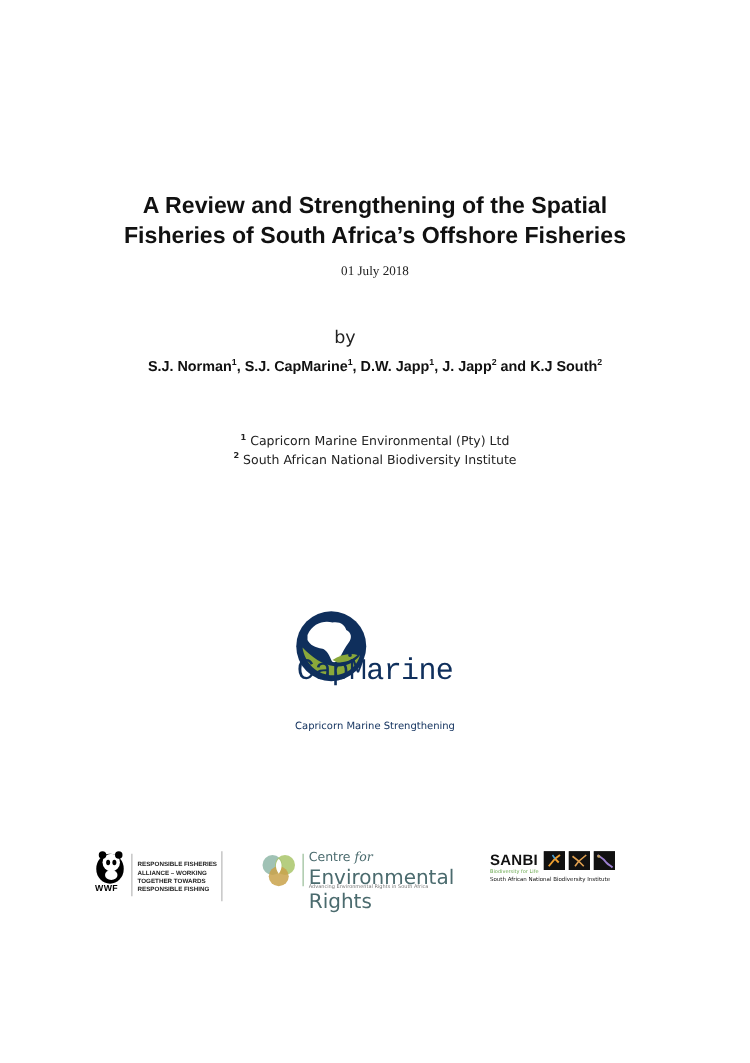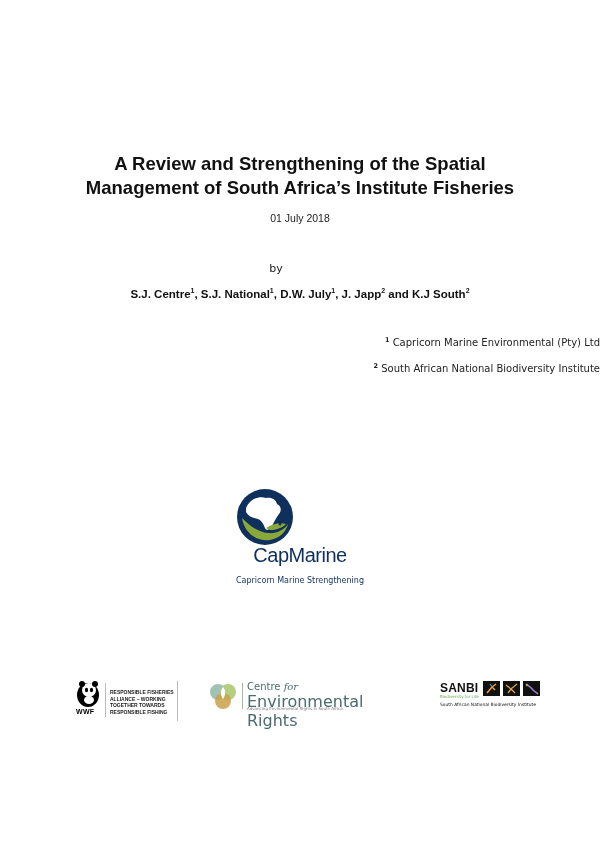--- a/index.html
+++ b/index.html
@@ -1,71 +1,71 @@
 <!DOCTYPE html>
 <html><head>
   <meta charset="utf-8">
   <style>
     html, body { margin: 0; padding: 0; background: #ffffff; }
     body { width: 600px; height: 850px; position: relative; overflow: hidden; font-family: "Liberation Sans", sans-serif; color: #1a1a1a; }
     .page { position: absolute; left: 0; top: 0; width: 600px; height: 850px; background: #ffffff; }
     .title { position: absolute; top: 152px; left: 0; width: 600px; text-align: center; font-weight: bold; font-size: 18.5px; line-height: 24px; color: #111; }
-    .date { position: absolute; top: 212px; left: 0; width: 600px; text-align: center; font-size: 10.5px; color: #222; font-family: Liberation Sans, sans-serif; }
-    .by { position: absolute; top: 262px; left: 0; width: 552px; text-align: center; font-size: 11px; color: #222; font-family: "DejaVu Sans", sans-serif; }
+    .date { position: absolute; top: 212px; left: 0; width: 600px; text-align: center; font-size: 10.5px; color: #222; font-family: Liberation Serif, serif; }
+    .by { position: absolute; top: 262px; left: 0; width: 552px; text-align: center; font-size: 14px; color: #222; font-family: "DejaVu Sans", sans-serif; }
     .authors { position: absolute; top: 288px; left: 0; width: 600px; text-align: center; font-size: 11.5px; font-weight: bold; color: #111; }
     .authors sup { font-size: 7px; vertical-align: super; line-height: 0; }
     .affil { position: absolute; left: 0; width: 600px; text-align: center; font-size: 10px; color: #222; font-family: "DejaVu Sans", sans-serif; }
     .affil sup { font-size: 6.5px; font-weight: bold; vertical-align: super; line-height: 0; }
-    .affil1 { top: 337px; text-align: right; }
-    .affil2 { top: 363px; text-align: right; }
+    .affil1 { top: 348px; }
+    .affil2 { top: 363px; }
 
     .capmarine { position: absolute; left: 230px; top: 488px; width: 140px; height: 110px; }
     .cm-emblem { position: absolute; left: 6px; top: 0; width: 58px; height: 58px; }
-    .cm-word { position: absolute; left: 0; top: 56px; width: 140px; text-align: center; font-family: Liberation Sans, sans-serif; font-size: 20px; color: #0f2f5c; letter-spacing: -0.5px; }
+    .cm-word { position: absolute; left: 0; top: 36px; width: 140px; text-align: center; font-family: Liberation Mono, monospace; font-size: 24px; color: #0f2f5c; letter-spacing: -0.5px; }
     .cm-sub { position: absolute; left: 0; top: 88px; width: 140px; text-align: center; font-size: 8px; color: #0f2f5c; font-family: "DejaVu Sans", sans-serif; }
 
     .partners { position: absolute; top: 675px; left: 0; width: 600px; height: 45px; }
     .wwf { position: absolute; left: 75px; top: 4px; width: 105px; height: 40px; }
     .wwf-panda { position: absolute; left: 0; top: 0; width: 26px; height: 30px; }
     .wwf-label { position: absolute; left: 1px; top: 29px; font-size: 7px; font-weight: bold; color: #000; letter-spacing: 0.3px; }
     .wwf-divider1 { position: absolute; left: 30px; top: 4px; width: 1px; height: 34px; background: #bbb; }
     .wwf-text { position: absolute; left: 35px; top: 10px; font-size: 5px; font-weight: bold; line-height: 6.5px; color: #222; white-space: pre-line; }
     .wwf-divider2 { position: absolute; left: 102px; top: 2px; width: 1px; height: 40px; background: #bbb; }
 
     .cer { position: absolute; left: 208px; top: 4px; width: 150px; height: 40px; }
     .cer-icon { position: absolute; left: 0; top: 2px; width: 30px; height: 30px; }
     .cer-divider { position: absolute; left: 34px; top: 4px; width: 1px; height: 26px; background: #9bbf9a; }
     .cer-line1 { position: absolute; left: 39px; top: 2px; font-size: 10px; color: #4b6b6e; font-family: "DejaVu Sans", sans-serif; }
     .cer-line1 i { font-family: "DejaVu Serif", serif; }
     .cer-line2 { position: absolute; left: 39px; top: 13px; font-size: 16px; color: #4b6b6e; font-family: "DejaVu Sans", sans-serif; }
     .cer-tag { position: absolute; left: 39px; top: 27px; font-size: 4px; color: #777; font-family: "DejaVu Sans", sans-serif; white-space: nowrap; }
 
-    .sanbi { position: absolute; left: 390px; top: 6px; width: 115px; height: 40px; margin-left: 48px; }
+    .sanbi { position: absolute; left: 390px; top: 6px; width: 115px; height: 40px; }
     .sanbi-word { position: absolute; left: 2px; top: 0; font-size: 12px; font-weight: bold; color: #111; letter-spacing: 0.2px; }
     .sanbi-tag { position: absolute; left: 2px; top: 13px; font-size: 4px; color: #6aa84f; font-family: "DejaVu Sans", sans-serif; }
     .sanbi-boxes { position: absolute; left: 45px; top: 0; }
     .sanbi-box { position: absolute; top: 0; width: 17px; height: 15px; background: #111; }
     .sanbi-full { position: absolute; left: 2px; top: 21px; font-size: 4.4px; color: #111; font-family: "DejaVu Sans", sans-serif; white-space: nowrap; }
   </style>
 </head>
 <body>
 
 <div class="page">
 
   <div class="title">
     <div>A Review and Strengthening of the Spatial</div>
-    <div>Management of South Africa’s Institute Fisheries</div>
+    <div>Fisheries of South Africa’s Offshore Fisheries</div>
   </div>
 
   <div class="date">01 July 2018</div>
 
   <div class="by">by</div>
 
   <div class="authors">
-    <span>S.J. Centre</span><sup>1</sup><span>, </span><span>S.J. National</span><sup>1</sup><span>, </span><span>D.W. July</span><sup>1</sup><span>, </span><span>J. Japp</span><sup>2</sup><span> and </span><span>K.J South</span><sup>2</sup>
+    <span>S.J. Norman</span><sup>1</sup><span>, </span><span>S.J. CapMarine</span><sup>1</sup><span>, </span><span>D.W. Japp</span><sup>1</sup><span>, </span><span>J. Japp</span><sup>2</sup><span> and </span><span>K.J South</span><sup>2</sup>
   </div>
 
   <div class="affil affil1">
     <sup>1</sup>
     <span>Capricorn Marine Environmental (Pty) Ltd</span>
   </div>
   <div class="affil affil2">
     <sup>2</sup>
     <span>South African National Biodiversity Institute</span>
   </div>

